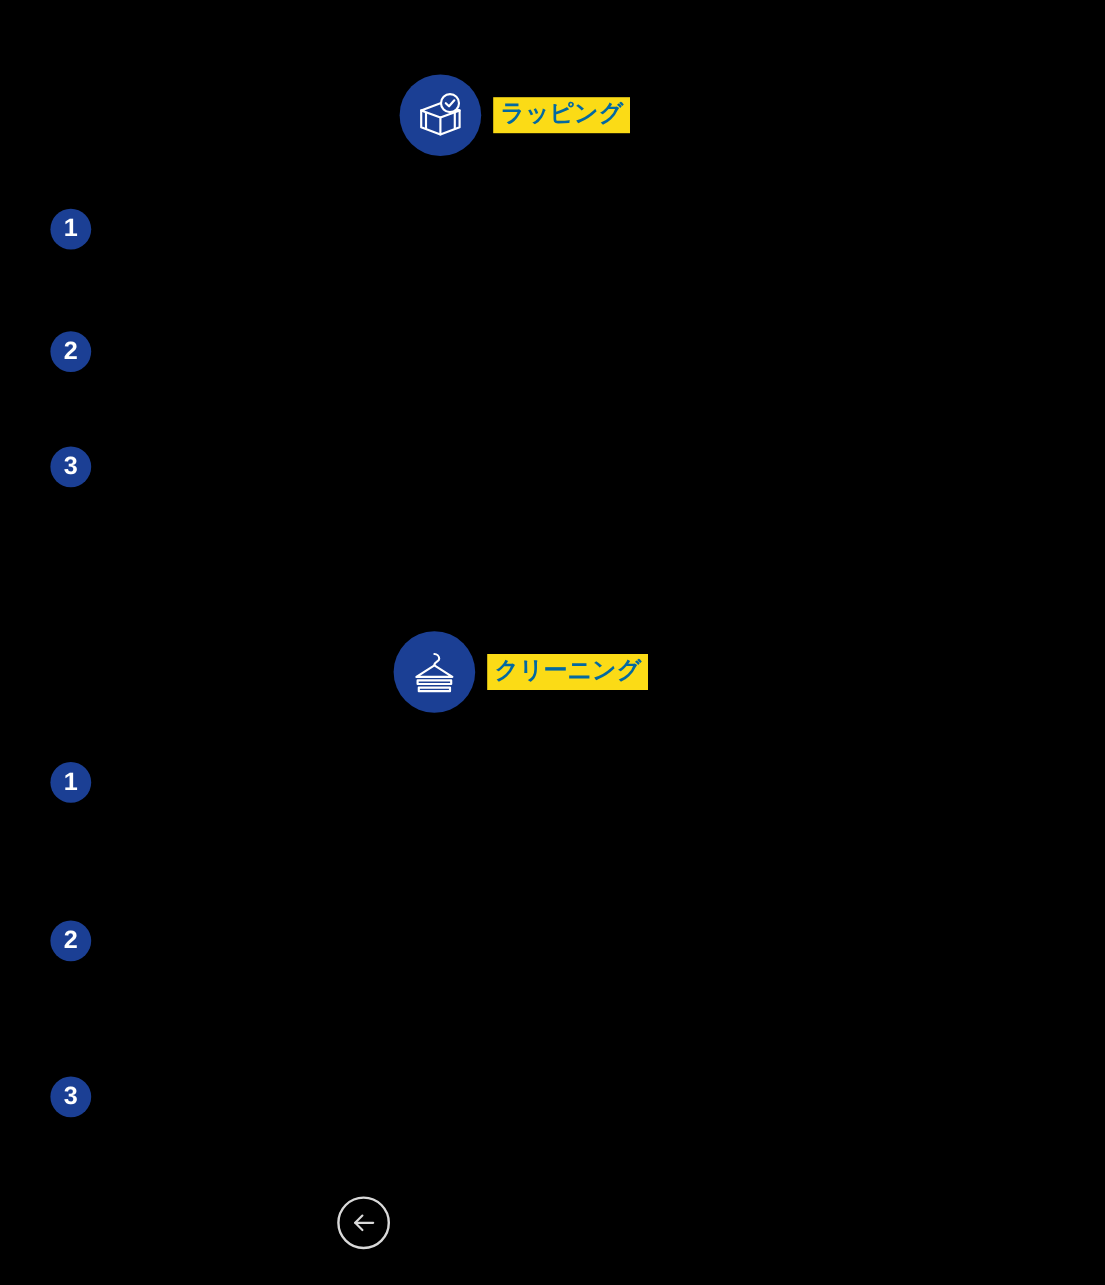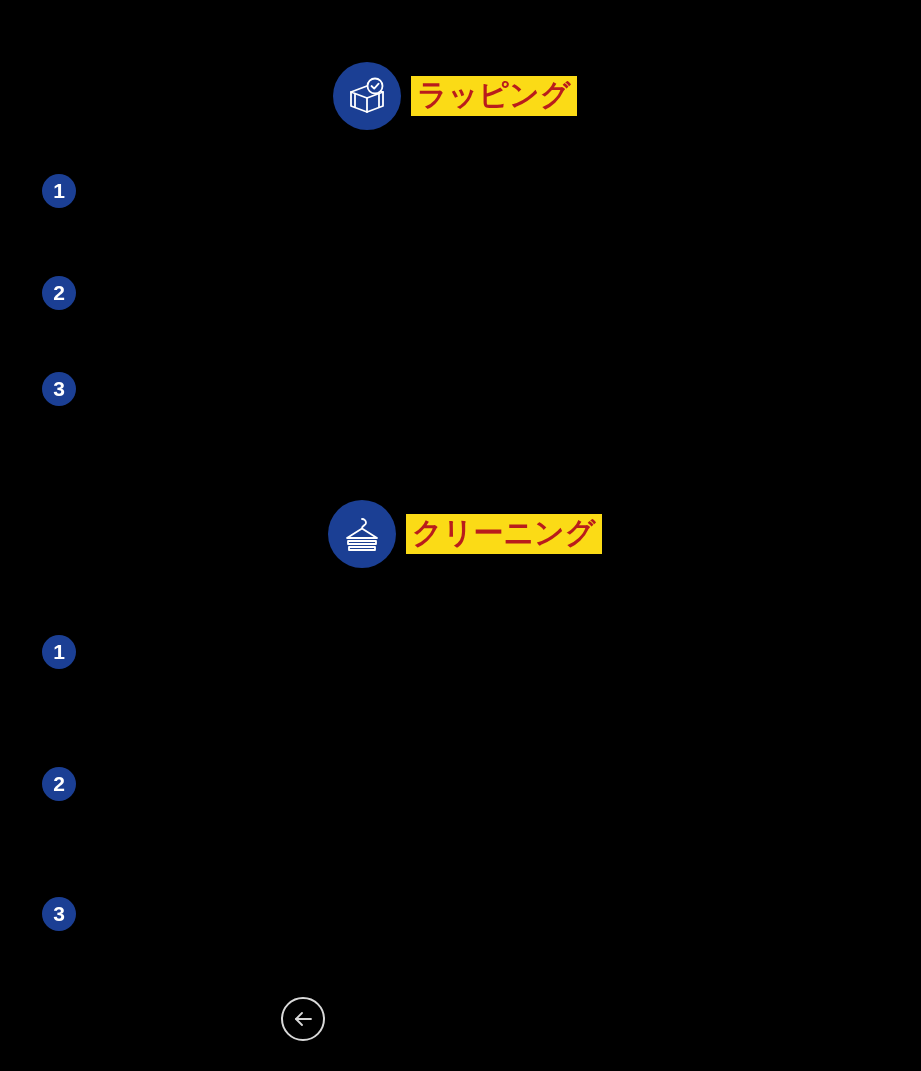--- a/index.html
+++ b/index.html
@@ -39,24 +39,24 @@
     background: #1b3f94;
     display: flex;
     align-items: center;
     justify-content: center;
     flex: 0 0 auto;
   }
   .head-icon svg { display: block; }
 
   .head-title {
     position: relative;
-    font-size: 30px;
+    font-size: 20px;
     font-weight: bold;
     line-height: 1;
-    color: #b91c1c;
+    color: #0369a1;
     padding: 4px 6px 6px 6px;
     background: #fbdb16;
     letter-spacing: 0px;
     white-space: nowrap;
   }
 
   
   .step {
     position: absolute;
     display: flex;
@@ -141,21 +141,21 @@
     </div>
   </div>
 
   <div class="step" style="left:42px; top:372px;">
     <span class="step-num">3</span>
     <div class="step-body">
       <p class="step-text"></p>
     </div>
   </div>
 
-  <div class="section-head" style="left:328px; top:500px;">
+  <div class="section-head" style="left:328px; top:526px;">
     <span class="head-icon">
       <svg width="46" height="46" viewBox="0 0 46 46" aria-hidden="true">
         <g fill="none" stroke="#ffffff" stroke-width="1.8" stroke-linecap="round" stroke-linejoin="round">
           <path d="M23 8 a4 4 0 0 1 4 4 c0 2.4 -4 2.4 -4 5.2"></path>
           <path d="M23 17.5 L8 27 h30 Z"></path>
           <path d="M9 30 h28 v3 h-28 Z"></path>
           <path d="M10 36 h26 v3 h-26 Z"></path>
         </g>
       </svg>
     </span>

